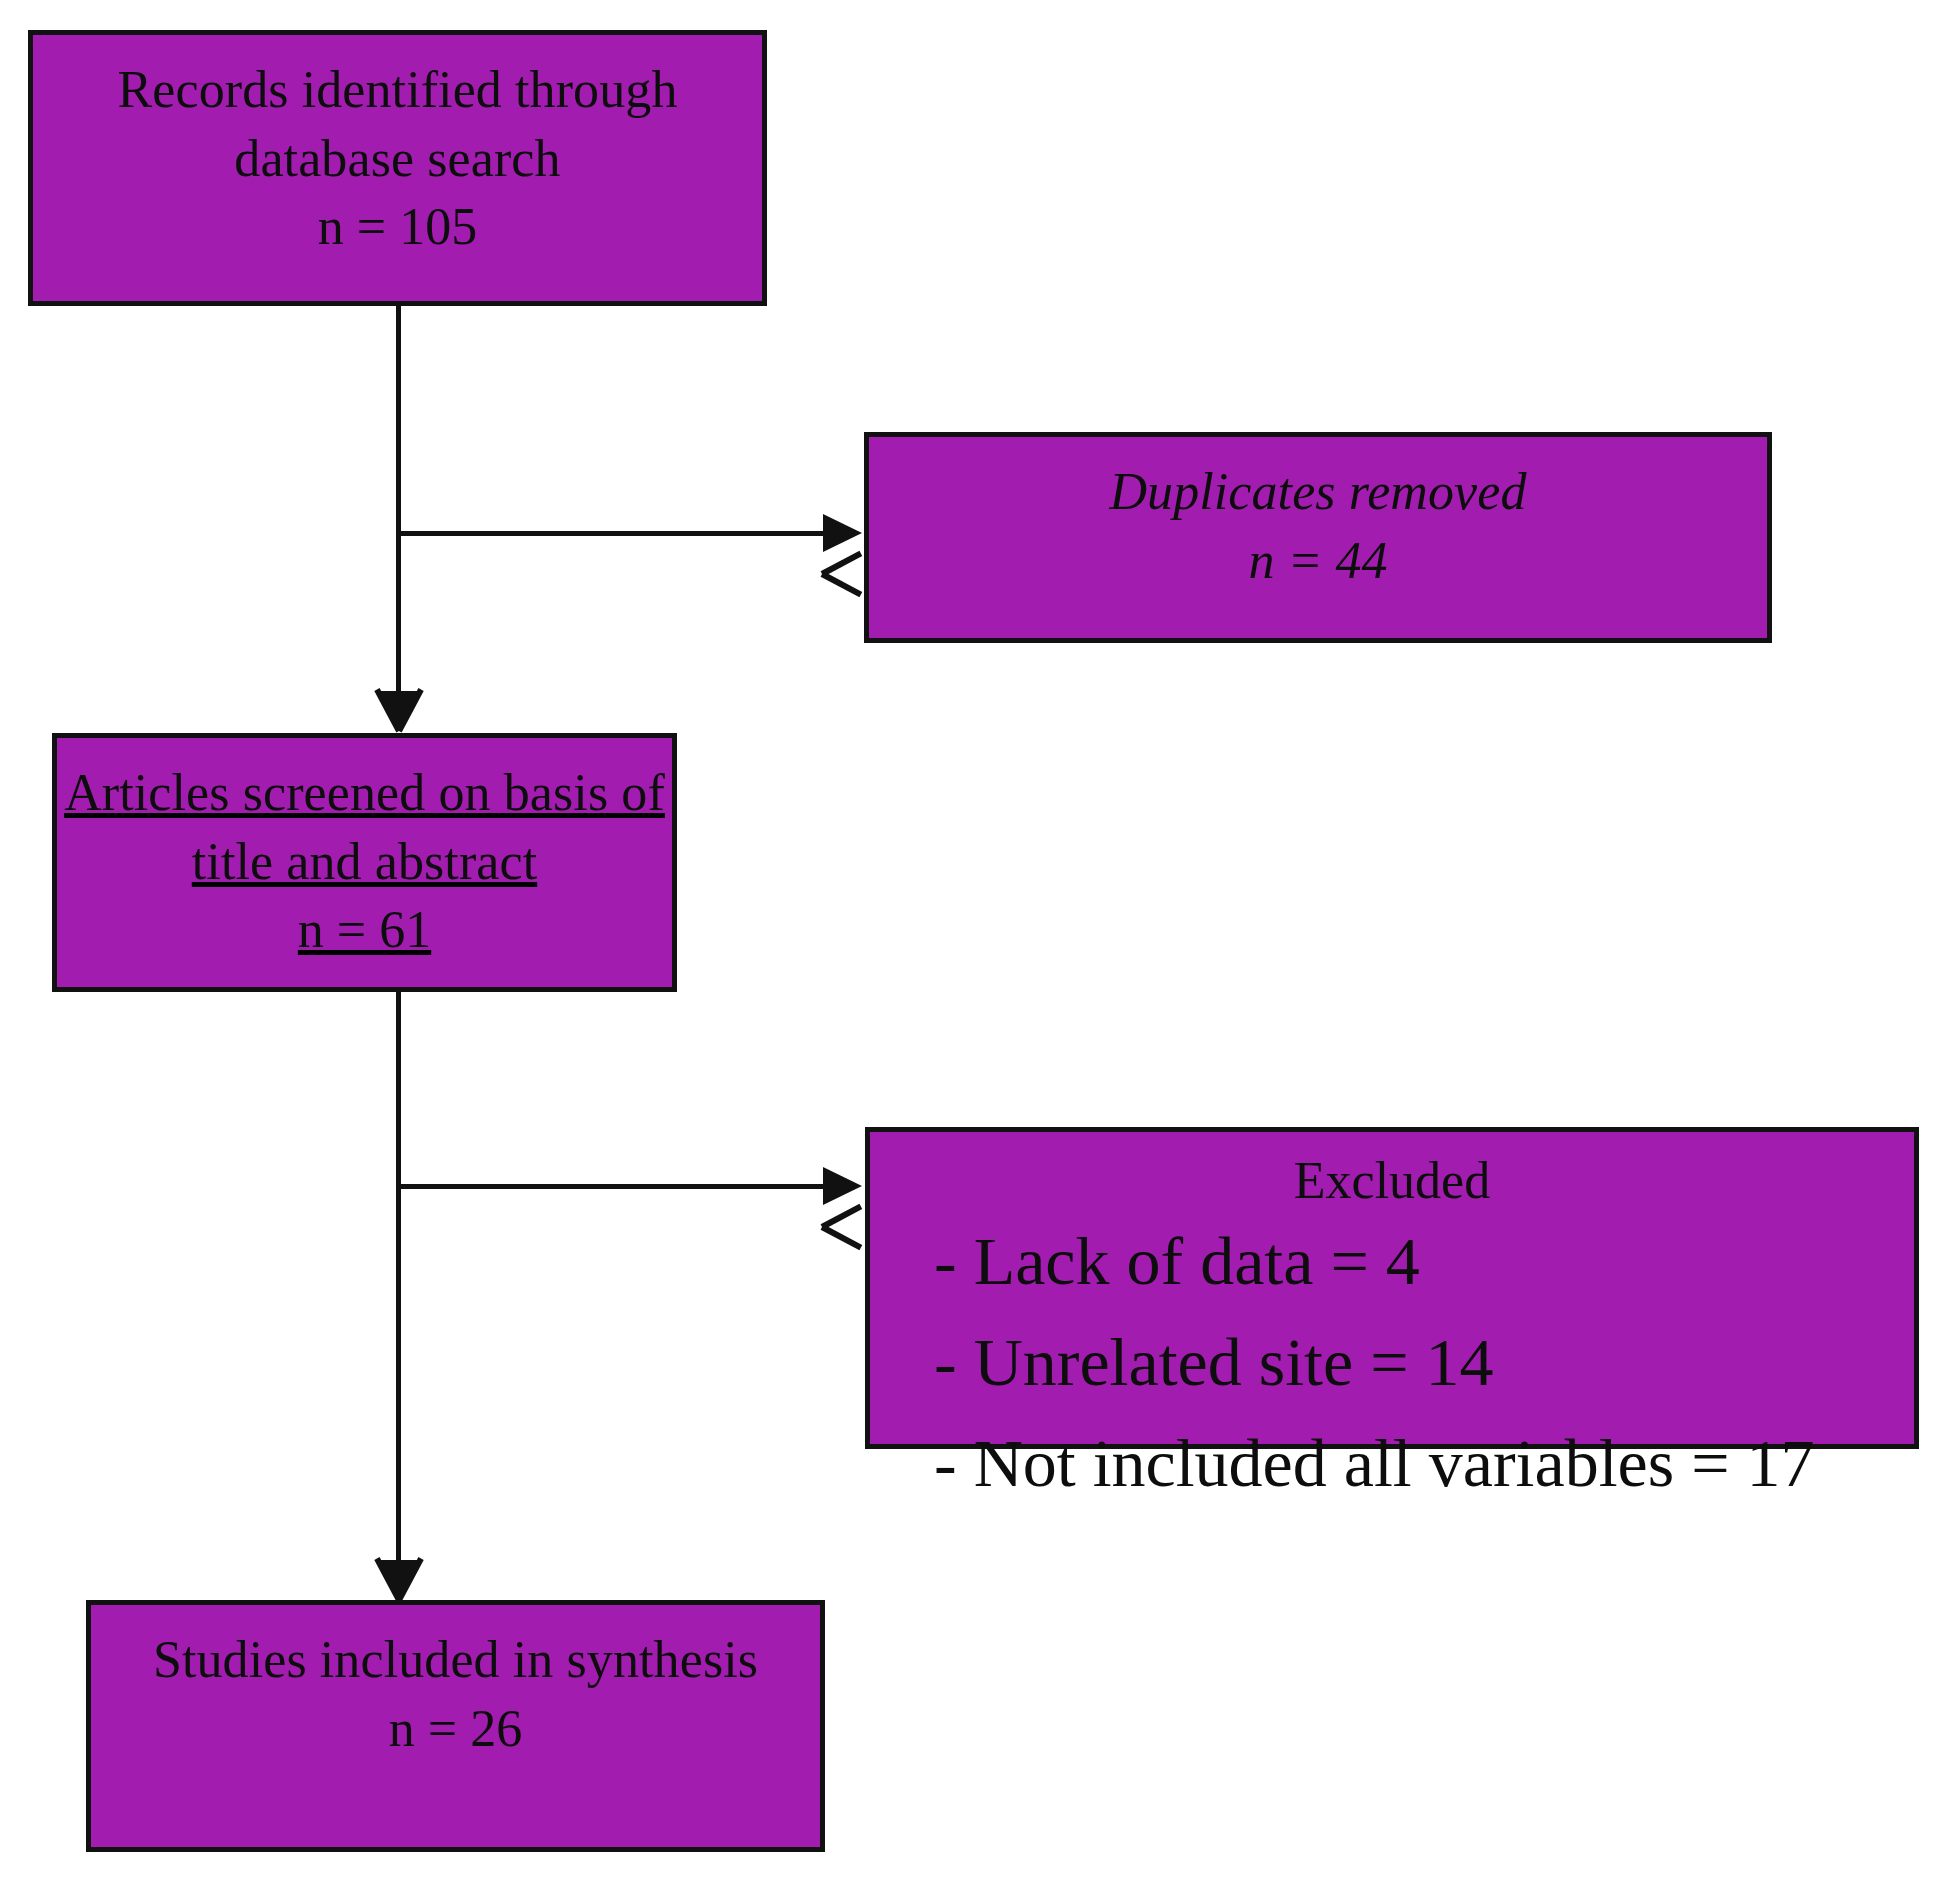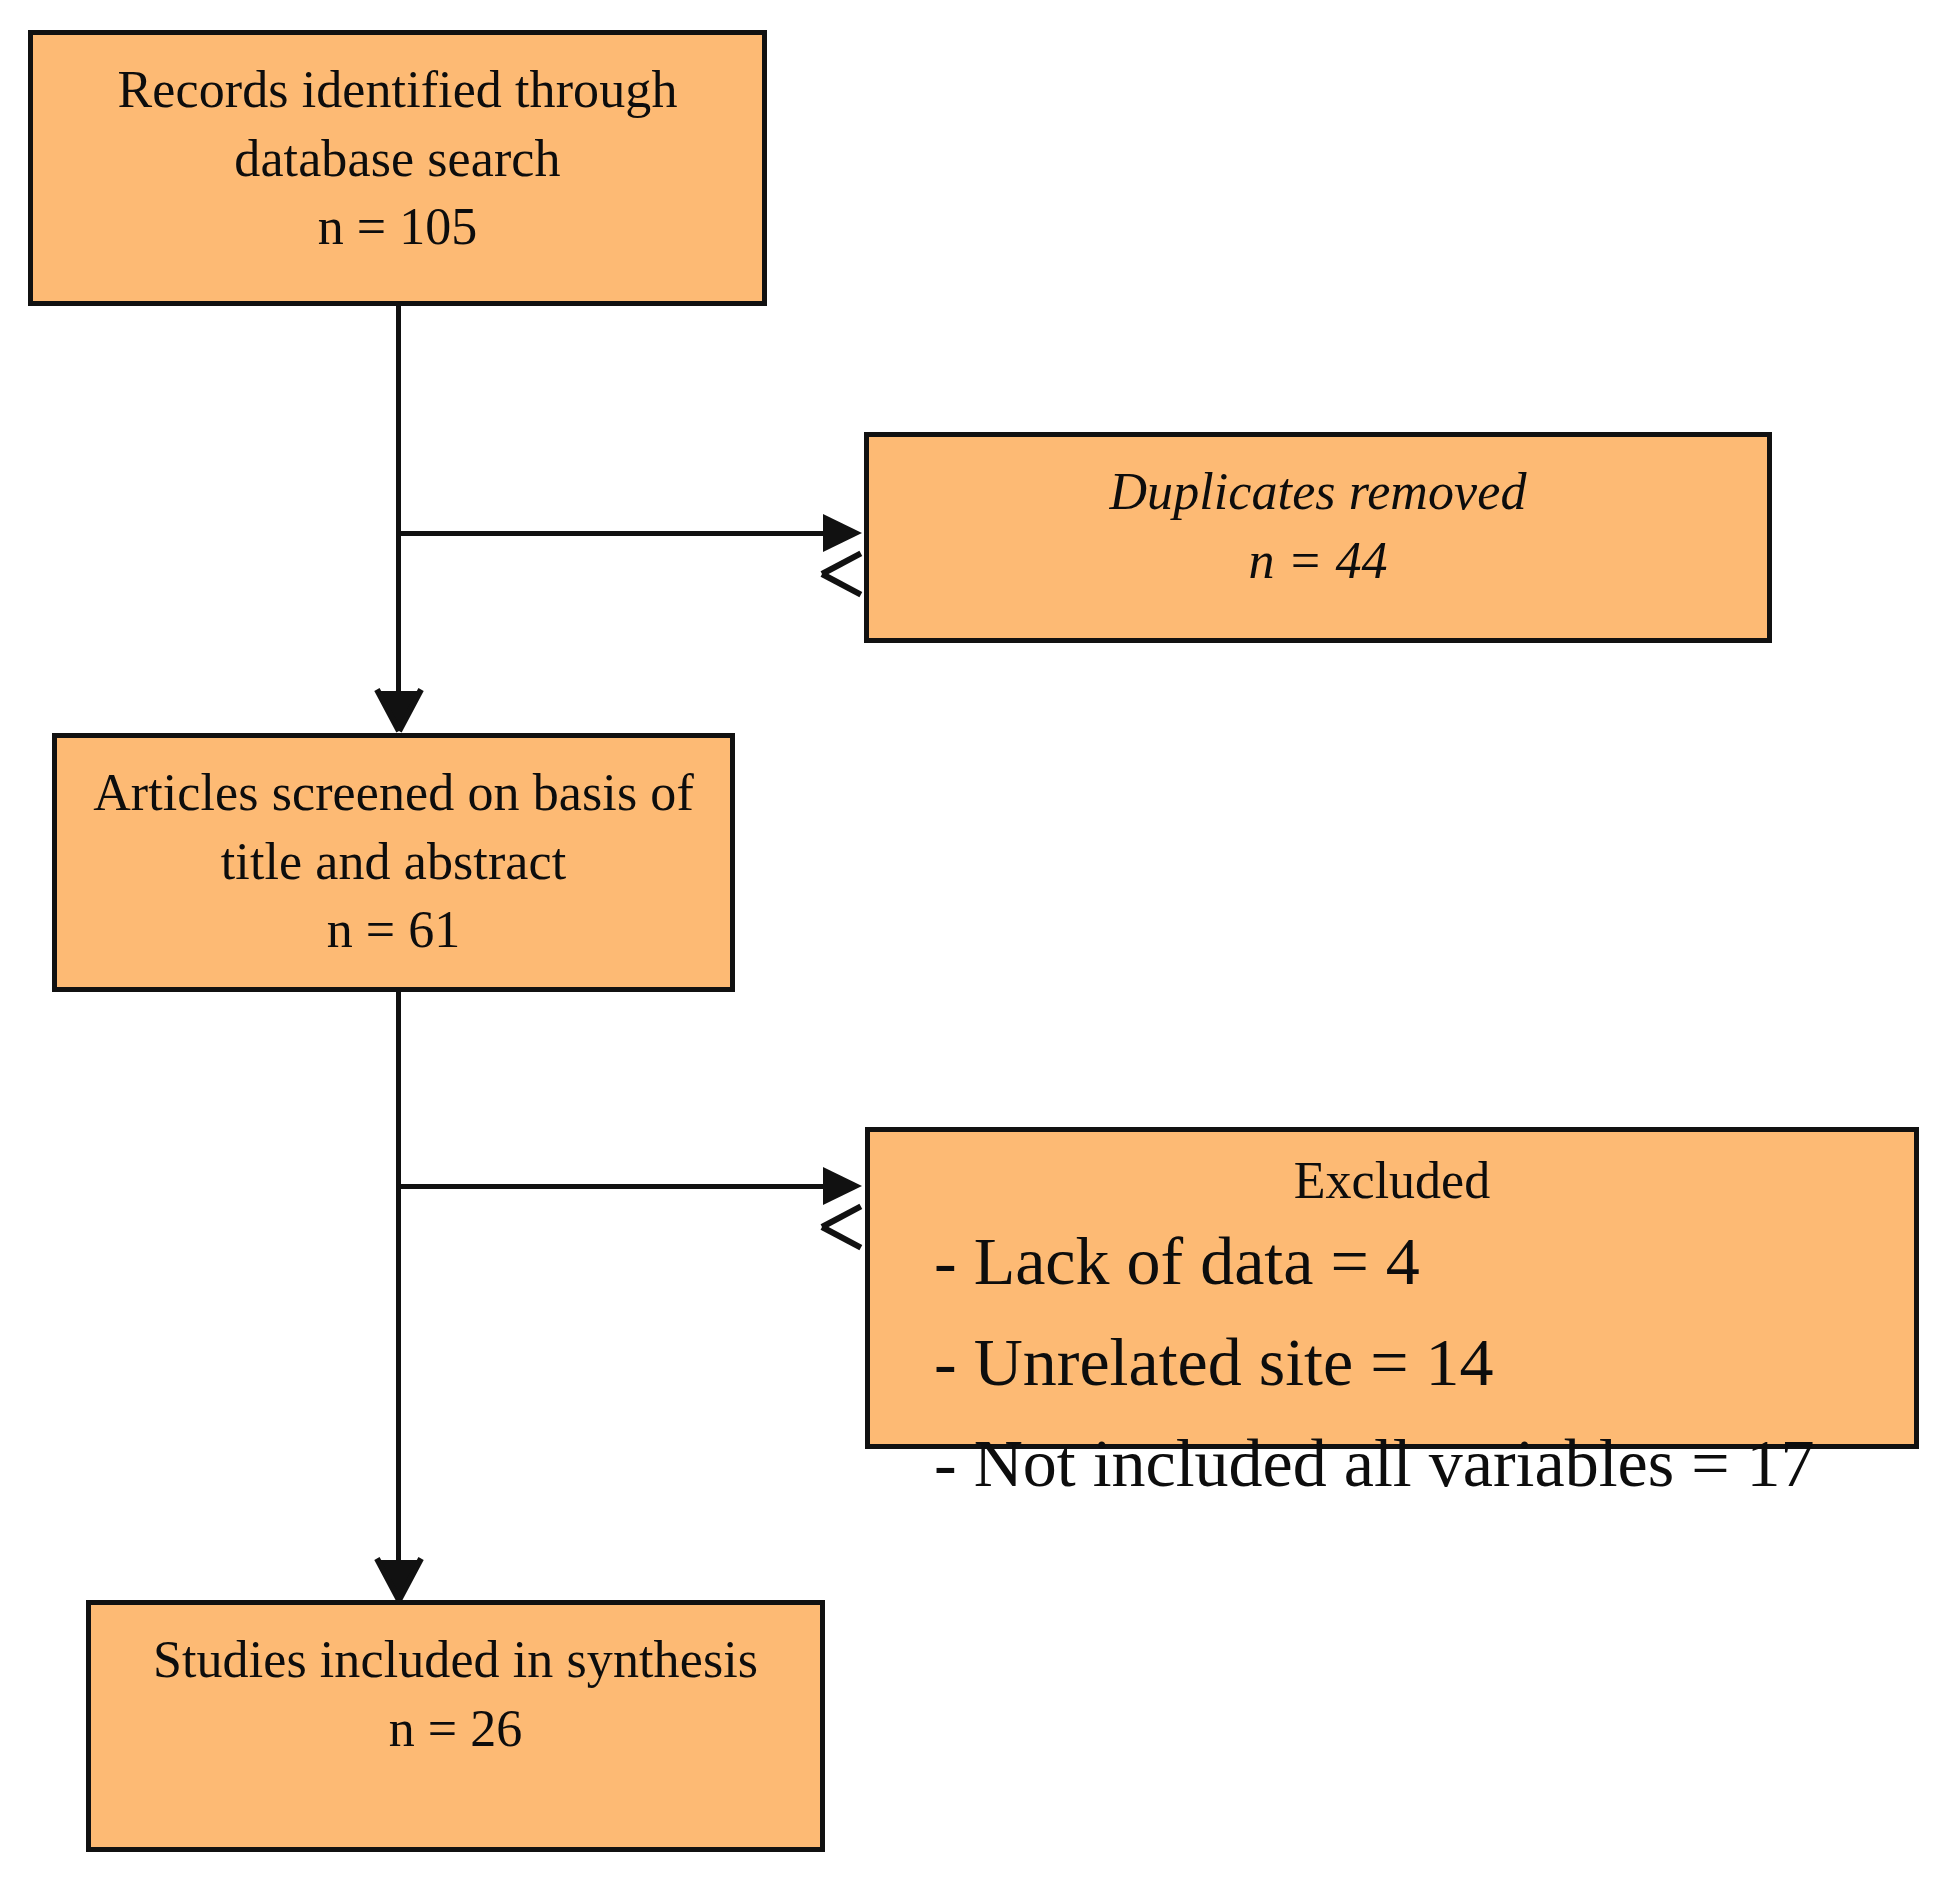--- a/index.html
+++ b/index.html
@@ -14,21 +14,21 @@
     height: 1898px;
     background: #ffffff;
     font-family: "Liberation Serif", "DejaVu Serif", serif;
     color: #000000;
     overflow: hidden;
   }
   .flow-box {
     position: absolute;
     box-sizing: border-box;
     border: 5.2px solid #111111;
-    background: #fdba74;
+    background: #a21caf;
     padding-top: 21px;
   }
   .box-text {
     text-align: center;
     font-size: 52px;
     line-height: 1.32;
     letter-spacing: 0.1px;
     color: #0d0d0d;
     white-space: pre-line;
   }
@@ -128,21 +128,21 @@
     <div class="box-text">Records identified through
 database search</div>
     <div class="box-count">n = 105</div>
   </div>
 
   <div class="flow-box" style="left:864px; top:432px; width:908px; height:211px;font-style:italic;">
     <div class="box-text">Duplicates removed</div>
     <div class="box-count">n = 44</div>
   </div>
 
-  <div class="flow-box" style="left:52px; top:733px; width:683px; height:259px;">
+  <div class="flow-box" style="left:52px; top:733px; width:625px; height:259px;text-decoration:underline;">
     <div class="box-text">Articles screened on basis of
 title and abstract</div>
     <div class="box-count">n = 61</div>
   </div>
 
   <div class="flow-box" style="left:865px; top:1127px; width:1054px; height:322px; padding-top:16.3px;">
     <div class="excl-title">Excluded</div>
     <ul class="excl-list">
       <li class="excl-item">- Lack of data = 4</li>
       <li class="excl-item">- Unrelated site = 14</li>

